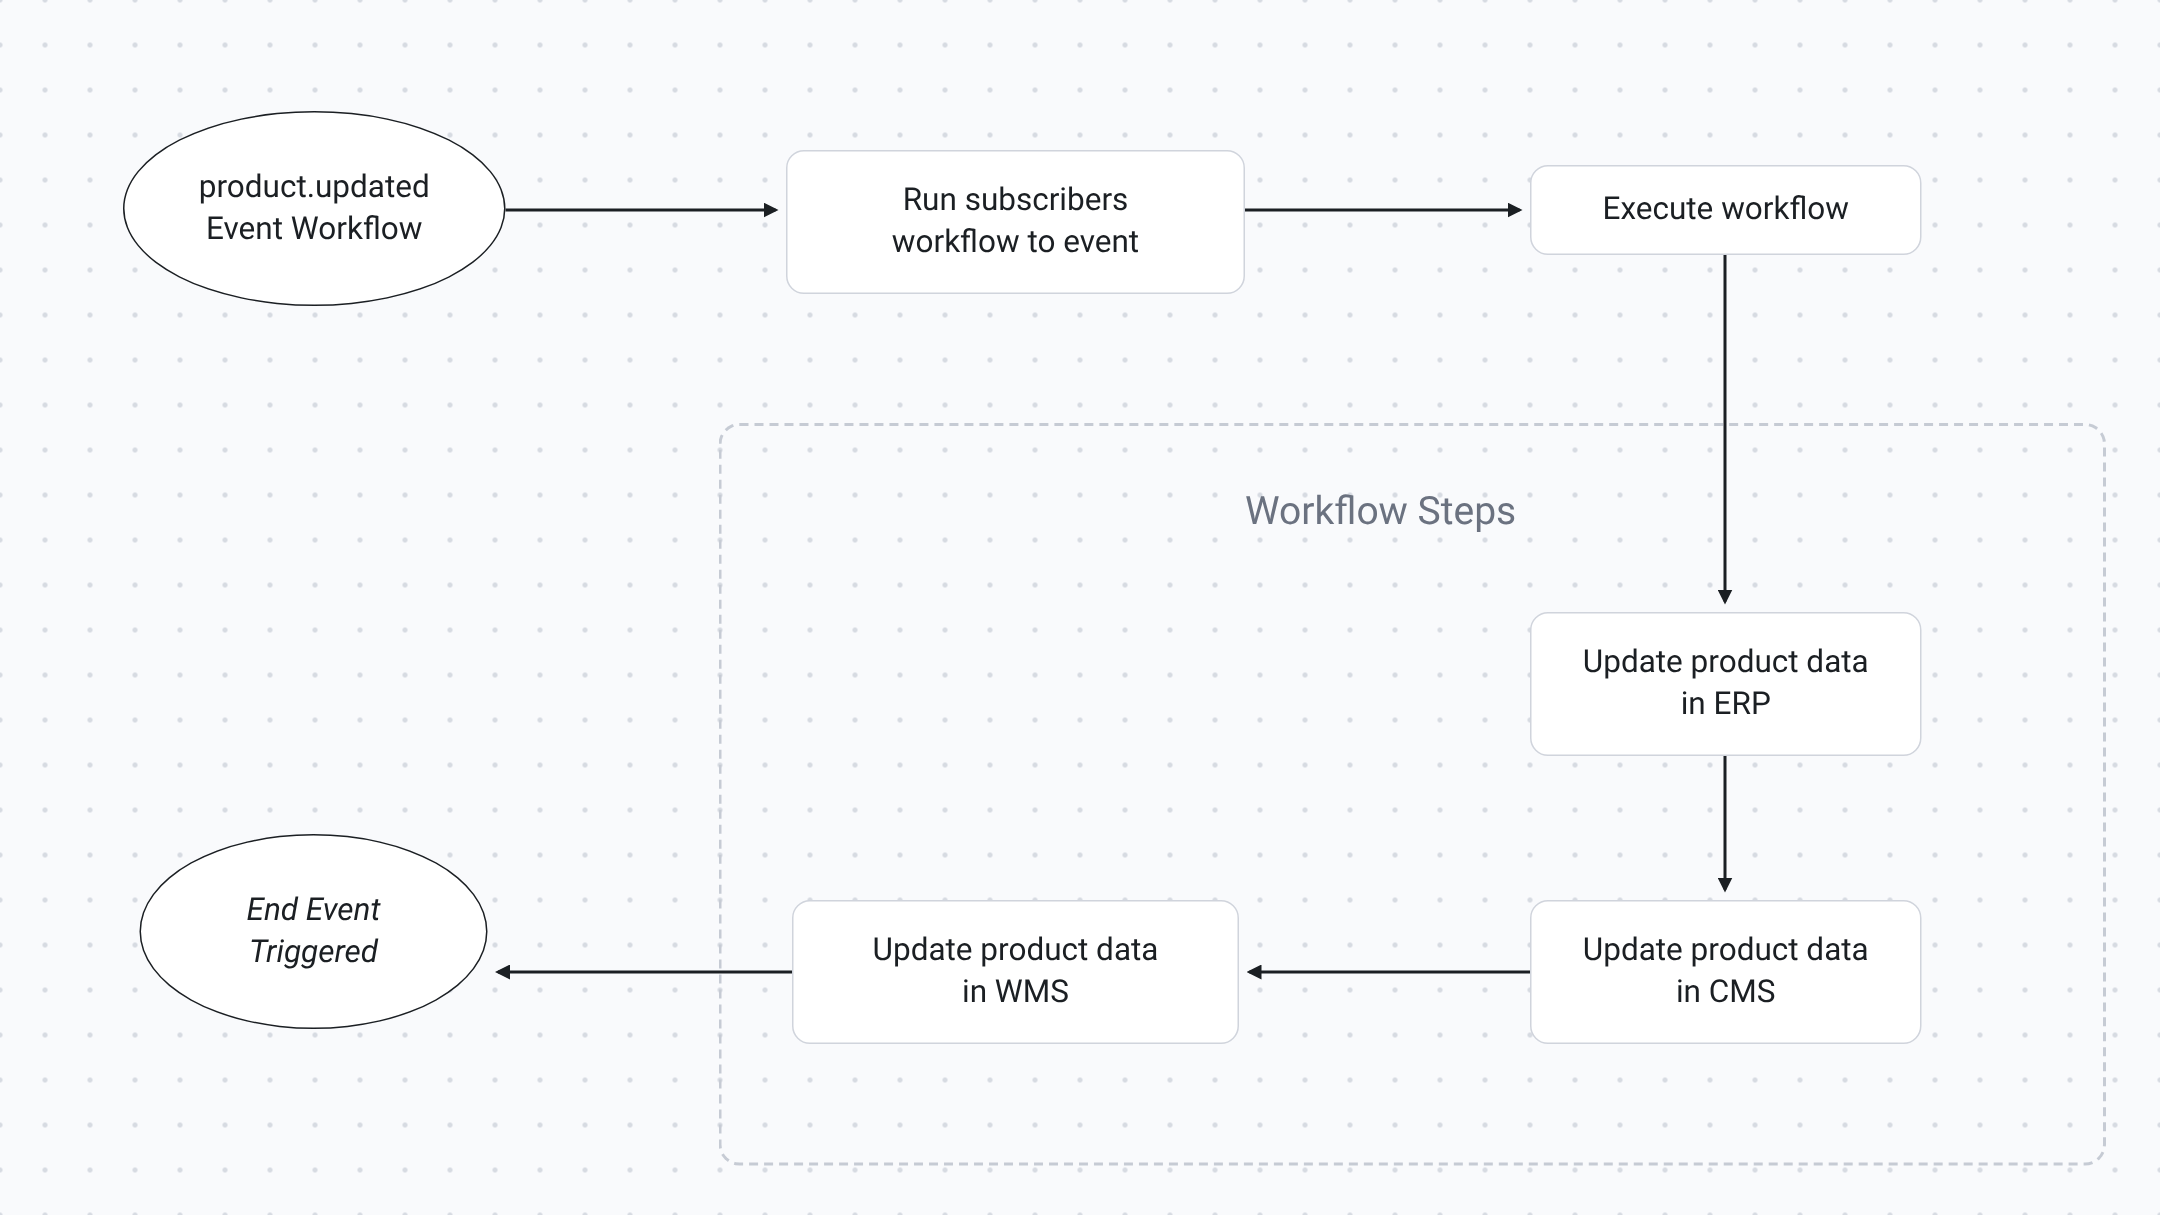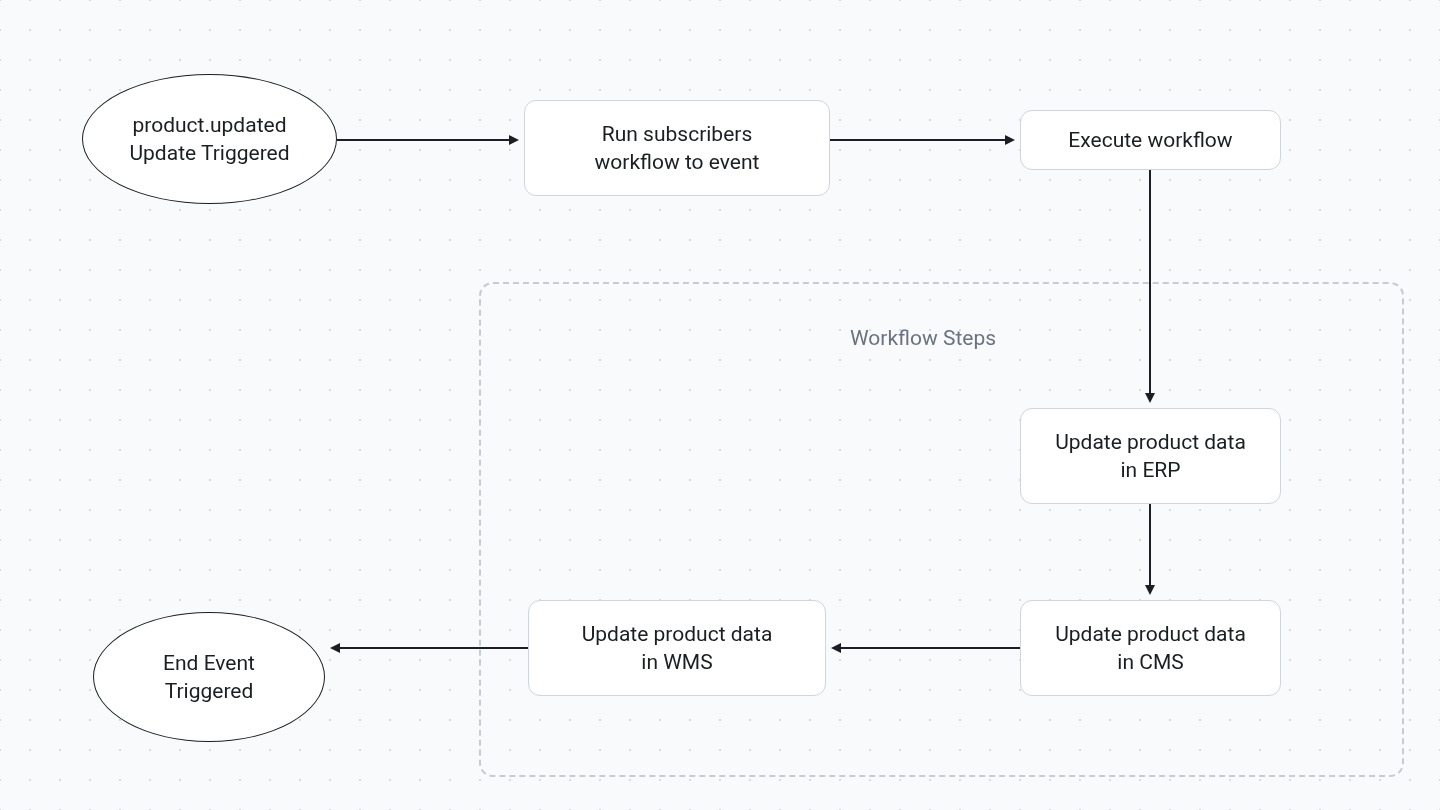--- a/index.html
+++ b/index.html
@@ -50,37 +50,36 @@
     border-radius: 12px;
   }
   .group {
     position: absolute;
     border: 2px dashed #c6cbd4;
     border-radius: 14px;
     box-sizing: border-box;
   }
   .group-label {
     position: absolute;
-    font-size: 21px;
+    font-size: 26px;
     color: #6b7280;
-    margin-left: 20px;
   }
 </style>
 </head>
 <body>
 
 <div class="canvas">
 
   <div class="group" style="left:479px; top:282px; width:925px; height:495px;"></div>
   <div class="group-label" style="left:830px; top:326px;">Workflow Steps</div>
 
   <div class="node ellipse" style="left:82px; top:74px; width:255px; height:130px;">
     <span>
       <span>product.updated</span><br>
-      <span>Update Triggered</span>
+      <span>Event Workflow</span>
     </span>
   </div>
 
   <div class="node rect" style="left:524px; top:100px; width:306px; height:96px;">
     <span>
       <span>Run subscribers</span><br>
       <span>workflow to event</span>
     </span>
   </div>
 
@@ -102,21 +101,21 @@
     </span>
   </div>
 
   <div class="node rect" style="left:528px; top:600px; width:298px; height:96px;">
     <span>
       <span>Update product data</span><br>
       <span>in WMS</span>
     </span>
   </div>
 
-  <div class="node ellipse" style="left:93px; top:612px; width:232px; height:130px;">
+  <div class="node ellipse" style="left:93px; top:556px; width:232px; height:130px;font-style:italic;">
     <span>
       <span>End Event</span><br>
       <span>Triggered</span>
     </span>
   </div>
 
   <svg class="overlay">
     <defs>
       <marker id="arrowhead" markerWidth="10" markerHeight="10" refX="8" refY="5" orient="auto" markerUnits="userSpaceOnUse">
         <path d="M0,0 L10,5 L0,10 Z" fill="#1b1f23"></path>

